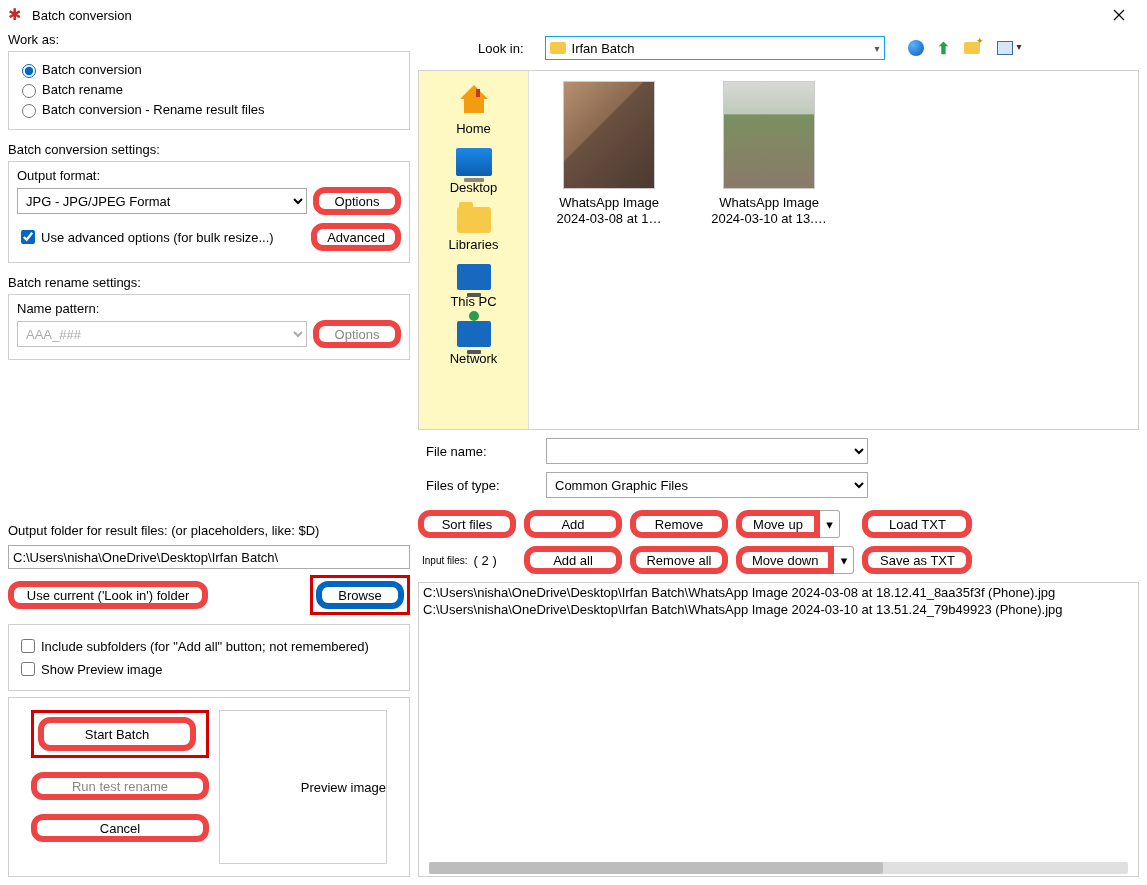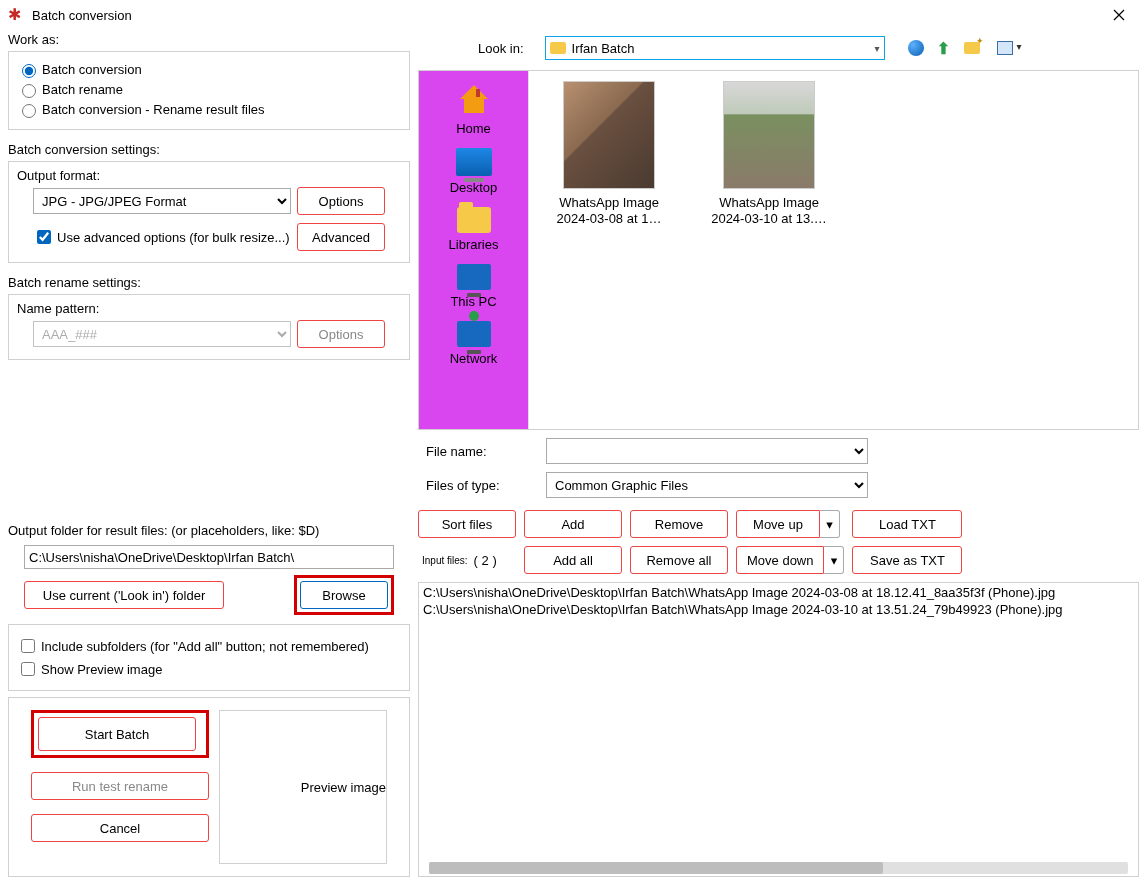--- a/index.html
+++ b/index.html
@@ -11,33 +11,33 @@
   .titlebar .close { width: 40px; height: 28px; display: flex; align-items: center; justify-content: center; cursor: pointer; }
   .content { flex: 1; display: flex; }
   .left-col { width: 418px; padding: 2px 8px 8px 8px; display: flex; flex-direction: column; }
   .right-col { flex: 1; padding: 2px 8px 8px 0; display: flex; flex-direction: column; }
   .group { border: 1px solid #d0d0d0; padding: 6px 8px 8px 8px; margin-bottom: 4px; }
   .label { font-size: 13px; color: #000; margin-bottom: 4px; }
   .radio-row, .check-row { display: flex; align-items: center; margin: 3px 0; }
   .radio-row input, .check-row input { margin-right: 6px; }
   input[type="radio"] { accent-color: #0067c0; width:14px; height:14px; }
   input[type="checkbox"] { accent-color: #0067c0; width:14px; height:14px; }
-  .row { display: flex; align-items: center; gap: 6px; margin: 3px 16px; }
+  .row { display: flex; align-items: center; gap: 6px; margin: 3px 0; }
   select, input[type="text"] { border: 1px solid #aaa; background: #fff; height: 24px; padding: 2px 4px; font-size: 13px; }
   select { height: 26px; }
-  .btn { border: 1px solid #ef4444; background: #fff; height: 28px; padding: 0 10px; display: inline-flex; align-items: center; justify-content: center; cursor: pointer; min-width: 88px; border-radius:3px;}
+  .btn { border: 6px solid #ef4444; background: #fff; height: 28px; padding: 0 10px; display: inline-flex; align-items: center; justify-content: center; cursor: pointer; min-width: 88px; border-radius:12px;}
   .btn:disabled, .btn.disabled { color: #888; cursor: default; }
   .lookin-row { display: flex; align-items: center; gap: 21px; padding: 4px 0 10px 60px; }
   .lookin-select { flex: 0 0 340px; display:flex; align-items:center; border:1px solid #0ea5e9; background:#fff; height:24px; padding:0 4px; }
   .lookin-select .folder-mini { margin-right:6px; }
   .lookin-select .dd { margin-left:auto; font-size:10px; color:#555;}
   .nav-icons { display: flex; gap: 8px; }
   .nav-icons .nav-ic { width:20px; height:20px; cursor:pointer; display:flex; align-items:center; justify-content:center; }
   .browser-body { display: flex; border:1px solid #d0d0d0; background:#f8f8f8; }
-  .places { width: 110px; display:flex; flex-direction:column; align-items:center; padding:10px 0; gap:12px; border-right:1px solid #e0e0e0; background:#d946ef;}
+  .places { width: 110px; display:flex; flex-direction:column; align-items:center; padding:10px 0; gap:12px; border-right:1px solid #e0e0e0; background:#fef9c3;}
   .place { display:flex; flex-direction:column; align-items:center; gap:4px; width:100%; cursor:pointer; }
   .place .plabel { font-size:13px; color:#000; }
   .file-area { flex:1; background:#fff; padding:10px; min-height: 358px; display:flex; flex-wrap:wrap; align-content:flex-start; gap:20px; }
   .thumb { width:140px; display:flex; flex-direction:column; align-items:center; text-align:center; }
   .thumb .img { width:92px; height:108px; border:1px solid #ccc; margin-bottom:6px; }
   .thumb .cap { font-size:13px; line-height:1.25; max-width:130px; }
   .fn-row { display:flex; align-items:center; gap:8px; margin-top:8px; }
   .fn-row .flabel { width:120px; text-align:left; padding-left:8px; }
   .fn-row .finput { flex:0 0 322px; }
   .mid-buttons { display:flex; flex-wrap:wrap; gap:8px; margin: 12px 0 4px 0; }

